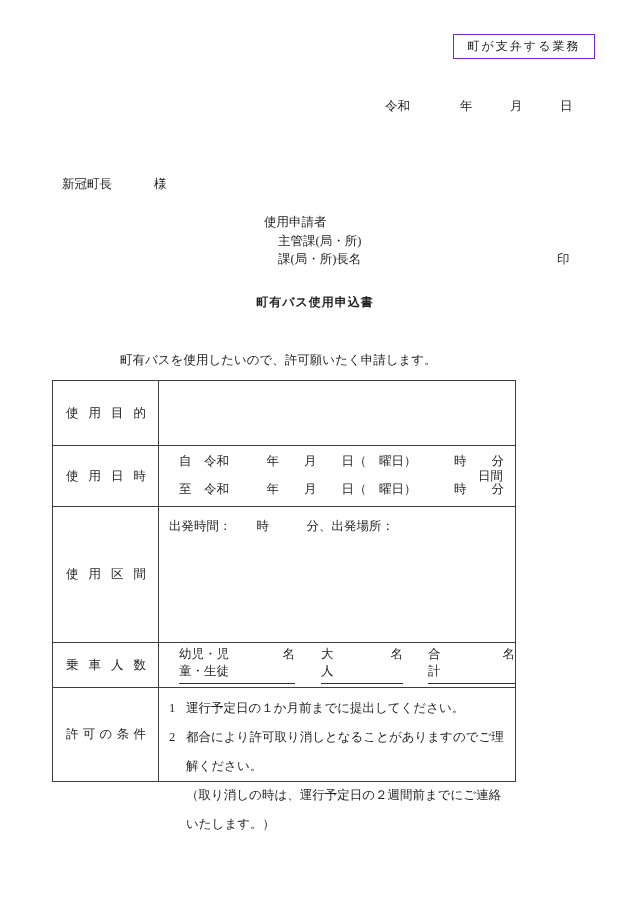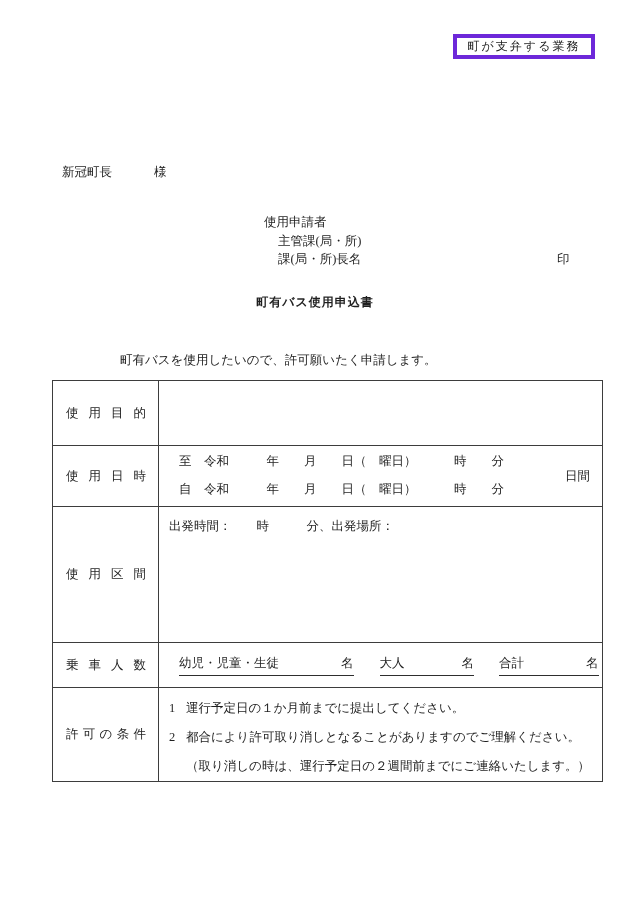--- a/index.html
+++ b/index.html
@@ -3,35 +3,35 @@
 <meta charset="utf-8">
 <style>
   html,body{margin:0;padding:0;background:#ffffff;}
   .page{
     position:relative;width:630px;height:903px;background:#ffffff;
     font-family:"Liberation Serif","DejaVu Serif",serif;color:#1f1f1f;
     font-size:12.5px;overflow:hidden;
   }
   .abs{position:absolute;}
   .stamp-box{
-    left:453px;top:34px;width:142px;height:25px;border:4px solid #6d28d9;
+    left:453px;top:34px;width:142px;height:25px;border:1px solid #6d28d9;
     display:flex;align-items:center;justify-content:center;
     font-size:12px;letter-spacing:2px;box-sizing:border-box;
   }
   .date-line{left:385px;top:98px;}
-  .greeting{left:62px;top:164px;}
+  .greeting{left:62px;top:176px;}
   .greeting .honorific{margin-left:42px;}
   .applicant{left:264px;top:213px;line-height:18.6px;}
   .applicant .indent{margin-left:14px;}
   .applicant .seal{position:absolute;left:293px;top:37px;}
   .form-title{left:0;top:294px;width:630px;text-align:center;
     font-size:12px;font-weight:bold;letter-spacing:1px;}
   .intro{left:72px;top:352px;margin-left:48px;}
 
-  .form-table{left:52px;top:380px;width:551px;border:1px solid #3d3d3d;box-sizing:border-box;}
+  .form-table{left:52px;top:380px;width:464px;border:1px solid #3d3d3d;box-sizing:border-box;}
   .trow{display:flex;border-bottom:1px solid #3d3d3d;box-sizing:border-box;}
   .trow:last-child{border-bottom:none;}
   .h1{height:65px;} .h2{height:61px;} .h3{height:136px;} .h4{height:45px;gap:16px;} .h5{height:93px;}
   .lcell{width:106px;min-width:106px;border-right:1px solid #3d3d3d;box-sizing:border-box;
     display:flex;flex-direction:column;justify-content:center;padding:0 13px;}
   .jlabel{width:80px;text-align:justify;text-align-last:justify;}
   .label-sub{width:80px;text-align:center;letter-spacing:1px;margin-top:3px;}
   .ccell{flex:1;position:relative;box-sizing:border-box;}
 
   .dt-cell{display:flex;flex-direction:column;justify-content:space-between;
@@ -52,20 +52,21 @@
 </style>
 </head>
 <body>
 
 <div class="page">
 
   <div class="abs stamp-box">
     <span>町が支弁する業務</span>
   </div>
 
+  <div class="abs date-line">令和　　　　年　　　月　　　日</div>
 
   <div class="abs greeting">
     <span>新冠町長</span><span class="honorific">様</span>
   </div>
 
   <div class="abs applicant">
     <div>使用申請者</div>
     <div class="indent">主管課(局・所)</div>
     <div class="indent">課(局・所)長名</div>
     <span class="seal">印</span>
@@ -82,22 +83,22 @@
         <div class="jlabel">使 用 目 的</div>
       </div>
       <div class="ccell"></div>
     </div>
 
     <div class="trow h2">
       <div class="lcell">
         <div class="jlabel">使 用 日 時</div>
       </div>
       <div class="ccell dt-cell">
+        <div>自　令和　　　年　　月　　日（　曜日）　　　時　　分</div>
         <div>至　令和　　　年　　月　　日（　曜日）　　　時　　分</div>
-        <div>自　令和　　　年　　月　　日（　曜日）　　　時　　分</div>
         <span class="duration">日間</span>
       </div>
     </div>
 
     <div class="trow h3">
       <div class="lcell">
         <div class="jlabel">使 用 区 間</div>
       </div>
       <div class="ccell route-cell">
         <div>出発時間：　　時　　　分、出発場所：</div>

